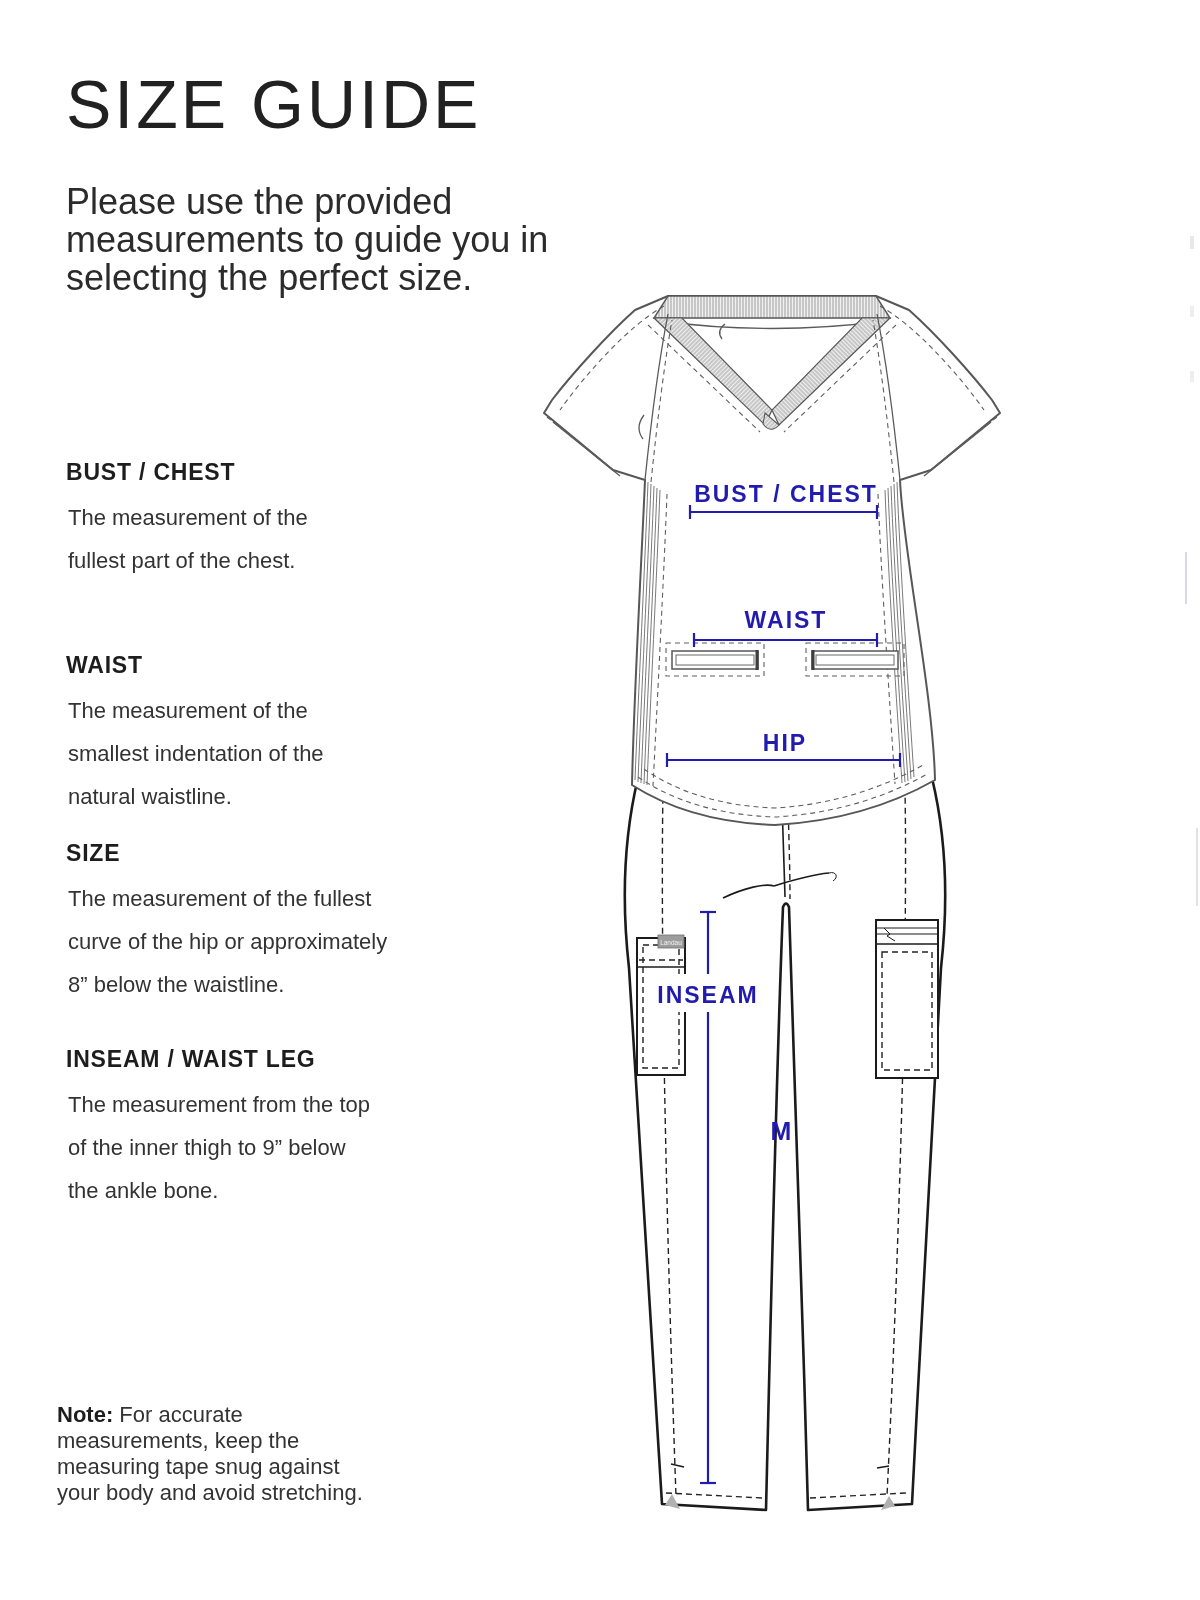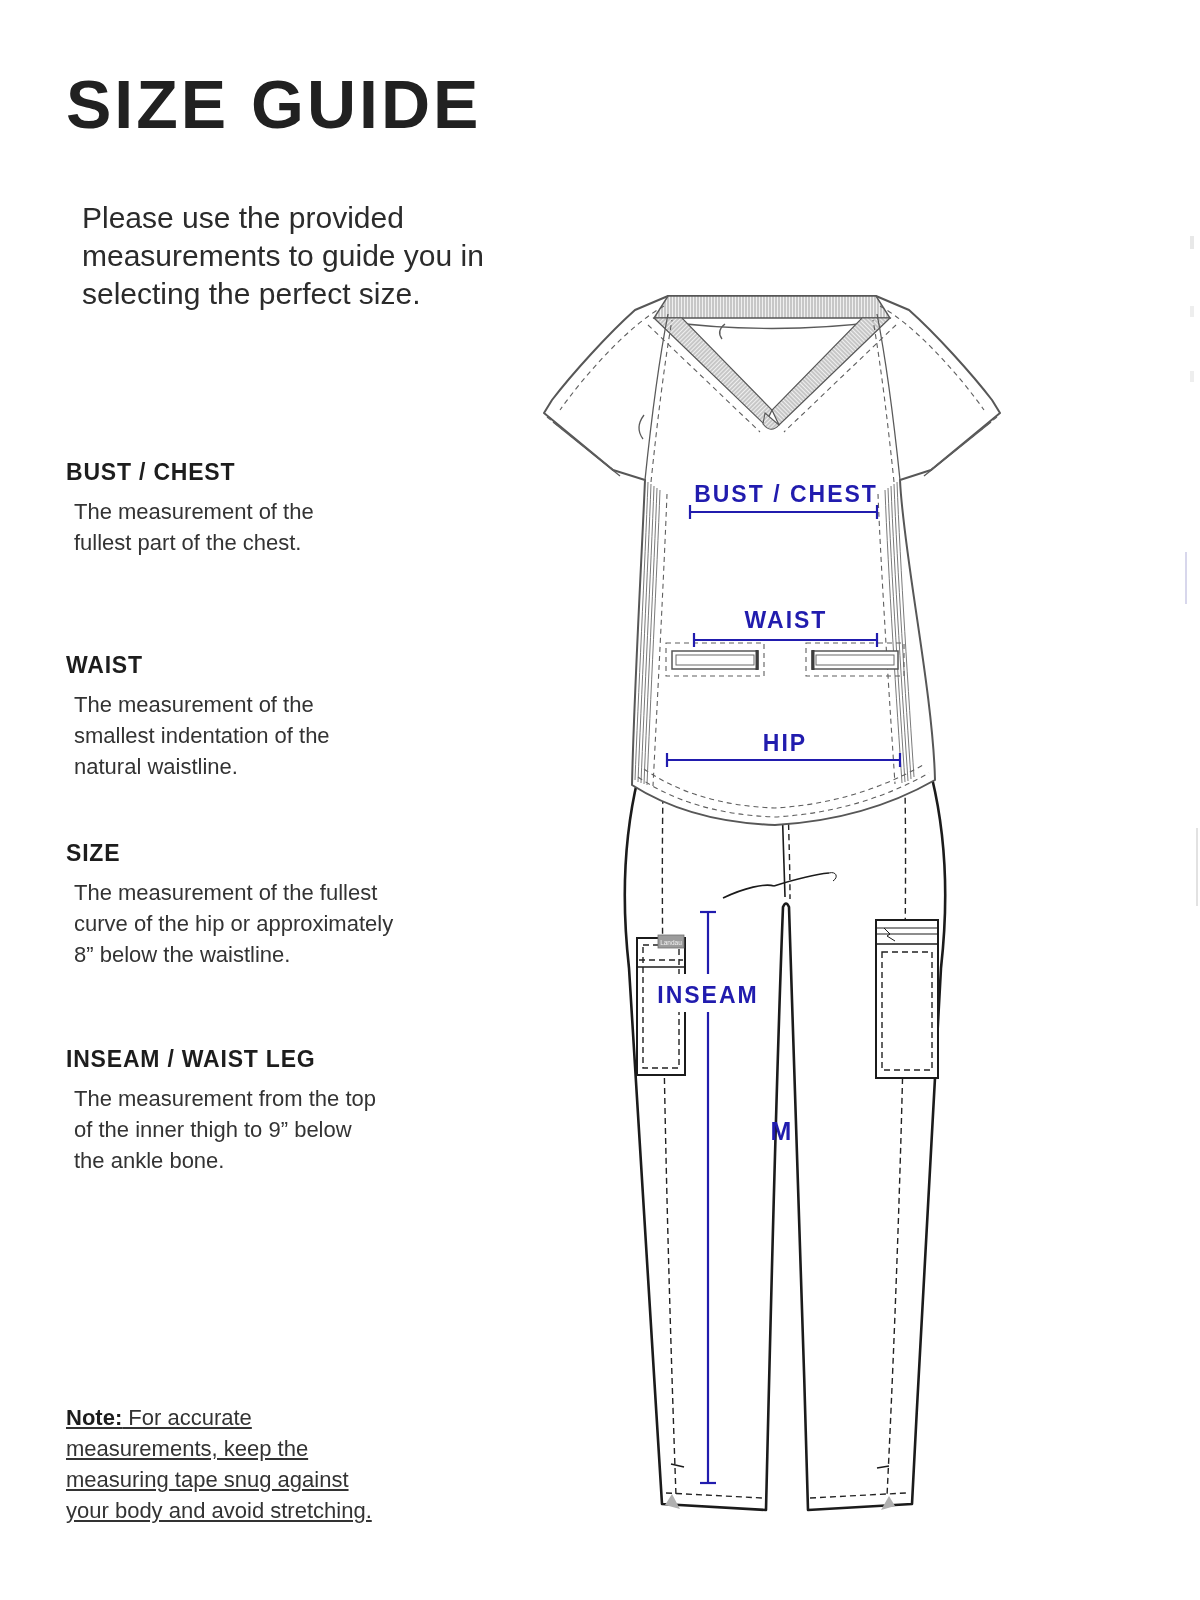--- a/index.html
+++ b/index.html
@@ -3,36 +3,36 @@
 <meta charset="utf-8">
 <style>
   html,body{margin:0;padding:0;}
   body{
     width:1200px;height:1600px;position:relative;background:#ffffff;
     font-family:"Liberation Sans", sans-serif;color:#2b2b2b;overflow:hidden;
   }
   .page{position:absolute;inset:0;}
   .title{
     position:absolute;left:66px;top:70px;margin:0;
-    font-size:68px;font-weight:700;letter-spacing:3px;line-height:1;color:#212121;
+    font-size:68px;font-weight:400;letter-spacing:3px;line-height:1;color:#212121;
   }
   .intro{
-    position:absolute;left:66px;top:183px;margin:16px;
-    font-size:30px;line-height:38px;color:#2b2b2b;white-space:pre-line;
+    position:absolute;left:66px;top:183px;margin:0;
+    font-size:36px;line-height:38px;color:#2b2b2b;white-space:pre-line;
   }
   .def{position:absolute;left:66px;width:440px;}
   .def h2{margin:0;font-size:23px;line-height:28px;font-weight:700;letter-spacing:.8px;color:#1d1d1d;}
-  .def p{margin:10px 0 0 8px;font-size:22px;line-height:31px;color:#333;white-space:pre-line;}
+  .def p{margin:10px 0 0 2px;font-size:22px;line-height:43px;color:#333;white-space:pre-line;}
   .def-bust{top:458px}
   .def-waist{top:651px}
   .def-hips{top:839px}
   .def-inseam{top:1045px}
   .note{
-    position:absolute;left:66px;top:1402px;margin:0;width:420px;
-    font-size:22px;line-height:31px;color:#333;white-space:pre-line;text-decoration:underline;
+    position:absolute;left:57px;top:1402px;margin:0;width:420px;
+    font-size:22px;line-height:26px;color:#333;white-space:pre-line;
   }
   .note b{color:#1d1d1d;}
   svg.diagram{position:absolute;left:520px;top:272px;}
 
   
   .t-out{fill:#ffffff;stroke:#575757;stroke-width:2;stroke-linejoin:round;}
   .t-ln{fill:none;stroke:#5a5a5a;stroke-width:1.3;}
   .t-thin{fill:none;stroke:#6a6a6a;stroke-width:.9;}
   .t-dash{fill:none;stroke:#5f5f5f;stroke-width:1.1;stroke-dasharray:5 4;}
   .p-out{fill:#ffffff;stroke:#1b1b1b;stroke-width:2.6;stroke-linejoin:round;}

